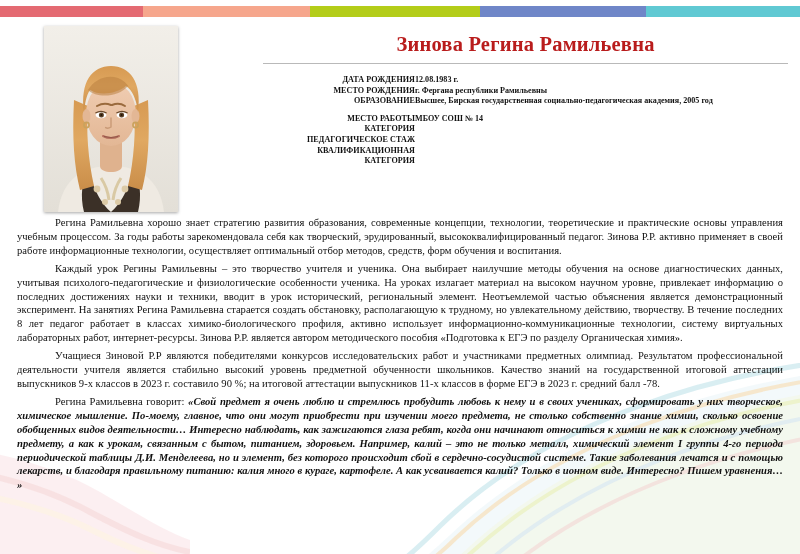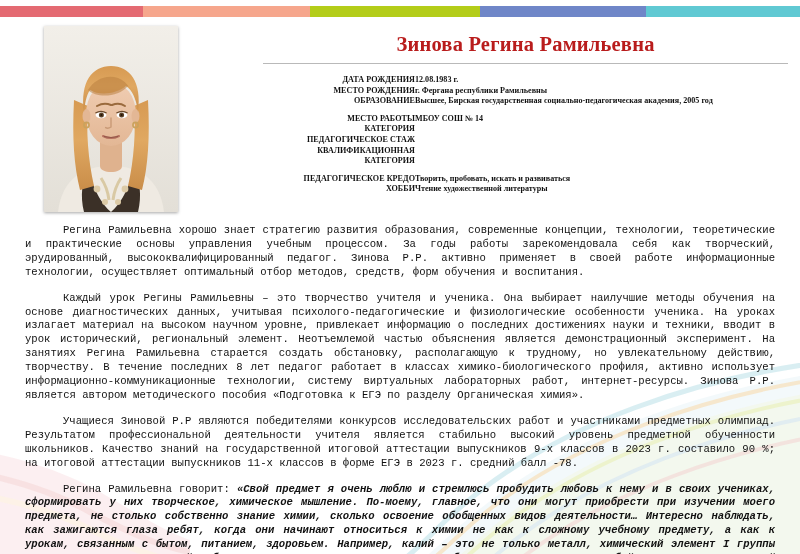--- a/index.html
+++ b/index.html
@@ -115,23 +115,22 @@
     position: absolute;
     left: 13px;
     top: 212px;
     width: 774px;
     font-size: 10.6px;
     line-height: 13.9px;
     text-align: justify;
     color: #111111;
   }
   #body-text p {
-    margin: 12px;
+    margin: 4px;
     text-indent: 38px;
-    font-family: Liberation Mono, monospace;
   }
   #body-text p.quote {
     font-style: italic;
     font-weight: bold;
   }
   #body-text p.quote .lead {
     font-style: normal;
     font-weight: normal;
   }
 </style>
@@ -261,30 +260,20 @@
       </div>
       <div class="row">
         <div class="lbl">КВАЛИФИКАЦИОННАЯ</div>
       </div>
       <div class="row">
         <div class="lbl">КАТЕГОРИЯ</div>
         <div class="val"></div>
       </div>
     </div>
     <div class="spacer"></div>
-    <div class="grp">
-      <div class="row">
-        <div class="lbl">ПЕДАГОГИЧЕСКОЕ КРЕДО</div>
-        <div class="val">Творить, пробовать, искать и развиваться</div>
-      </div>
-      <div class="row">
-        <div class="lbl">ХОББИ</div>
-        <div class="val">Чтение художественной литературы</div>
-      </div>
-    </div>
   </div>
 
 <div id="body-text">
   <p>Регина Рамильевна хорошо знает стратегию развития образования, современные концепции, технологии, теоретические и практические основы управления учебным процессом. За годы работы зарекомендовала себя как творческий, эрудированный, высококвалифицированный педагог. Зинова Р.Р. активно применяет в своей работе информационные технологии, осуществляет оптимальный отбор методов, средств, форм обучения и воспитания.</p>
   <p>Каждый урок Регины Рамильевны –  это творчество учителя и ученика. Она выбирает наилучшие методы обучения на основе диагностических данных, учитывая психолого-педагогические и физиологические особенности ученика. На уроках излагает материал на высоком научном уровне, привлекает информацию о последних достижениях науки и техники, вводит в урок исторический, региональный элемент. Неотъемлемой частью объяснения является демонстрационный эксперимент. На занятиях Регина Рамильевна старается создать обстановку, располагающую к трудному, но увлекательному действию, творчеству. В течение последних 8 лет педагог работает в классах химико-биологического профиля, активно использует информационно-коммуникационные технологии, систему виртуальных лабораторных работ, интернет-ресурсы. Зинова Р.Р. является автором методического пособия «Подготовка к ЕГЭ по разделу Органическая химия».</p>
   <p>Учащиеся Зиновой Р.Р являются победителями конкурсов исследовательских работ и участниками предметных олимпиад. Результатом профессиональной деятельности учителя является стабильно высокий уровень предметной обученности школьников. Качество знаний на государственной итоговой аттестации выпускников 9-х классов в 2023 г. составило 90 %; на итоговой аттестации выпускников 11-х классов в форме ЕГЭ в 2023 г. средний балл -78.</p>
   <p class="quote"><span class="lead">Регина Рамильевна говорит: </span><span>«Свой предмет я очень люблю и стремлюсь пробудить любовь к нему и в своих учениках, сформировать у них творческое, химическое мышление. По-моему, главное, что они могут приобрести при изучении моего предмета, не столько собственно знание химии, сколько освоение обобщенных видов деятельности… Интересно наблюдать, как зажигаются глаза ребят, когда они начинают относиться к химии не как к сложному учебному предмету, а как к урокам, связанным с бытом, питанием, здоровьем. Например, калий – это не только металл, химический элемент  I группы 4-го периода периодической таблицы Д.И. Менделеева, но и элемент, без которого происходит сбой в сердечно-сосудистой системе. Такие заболевания лечатся и с помощью лекарств, и благодаря правильному питанию: калия много в кураге, картофеле. А как усваивается калий? Только в ионном виде. Интересно? Пишем уравнения… »</span></p>
 </div>
 
 </body></html>

